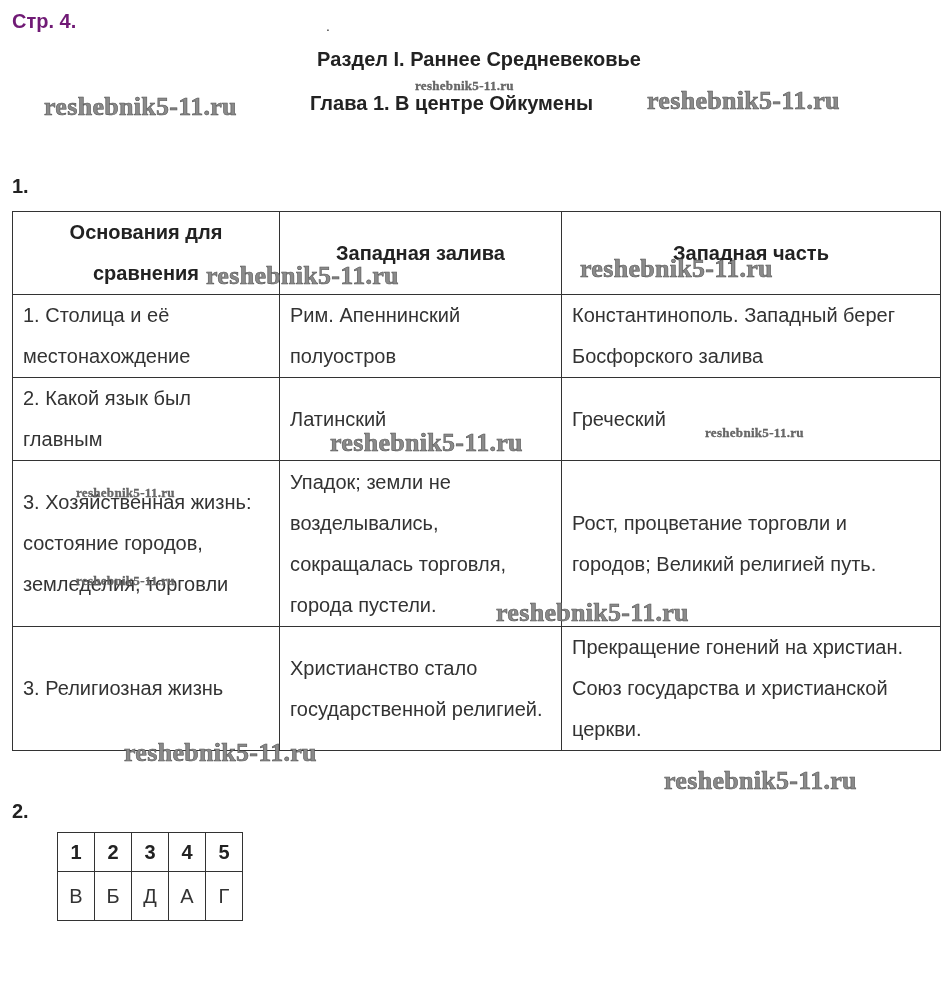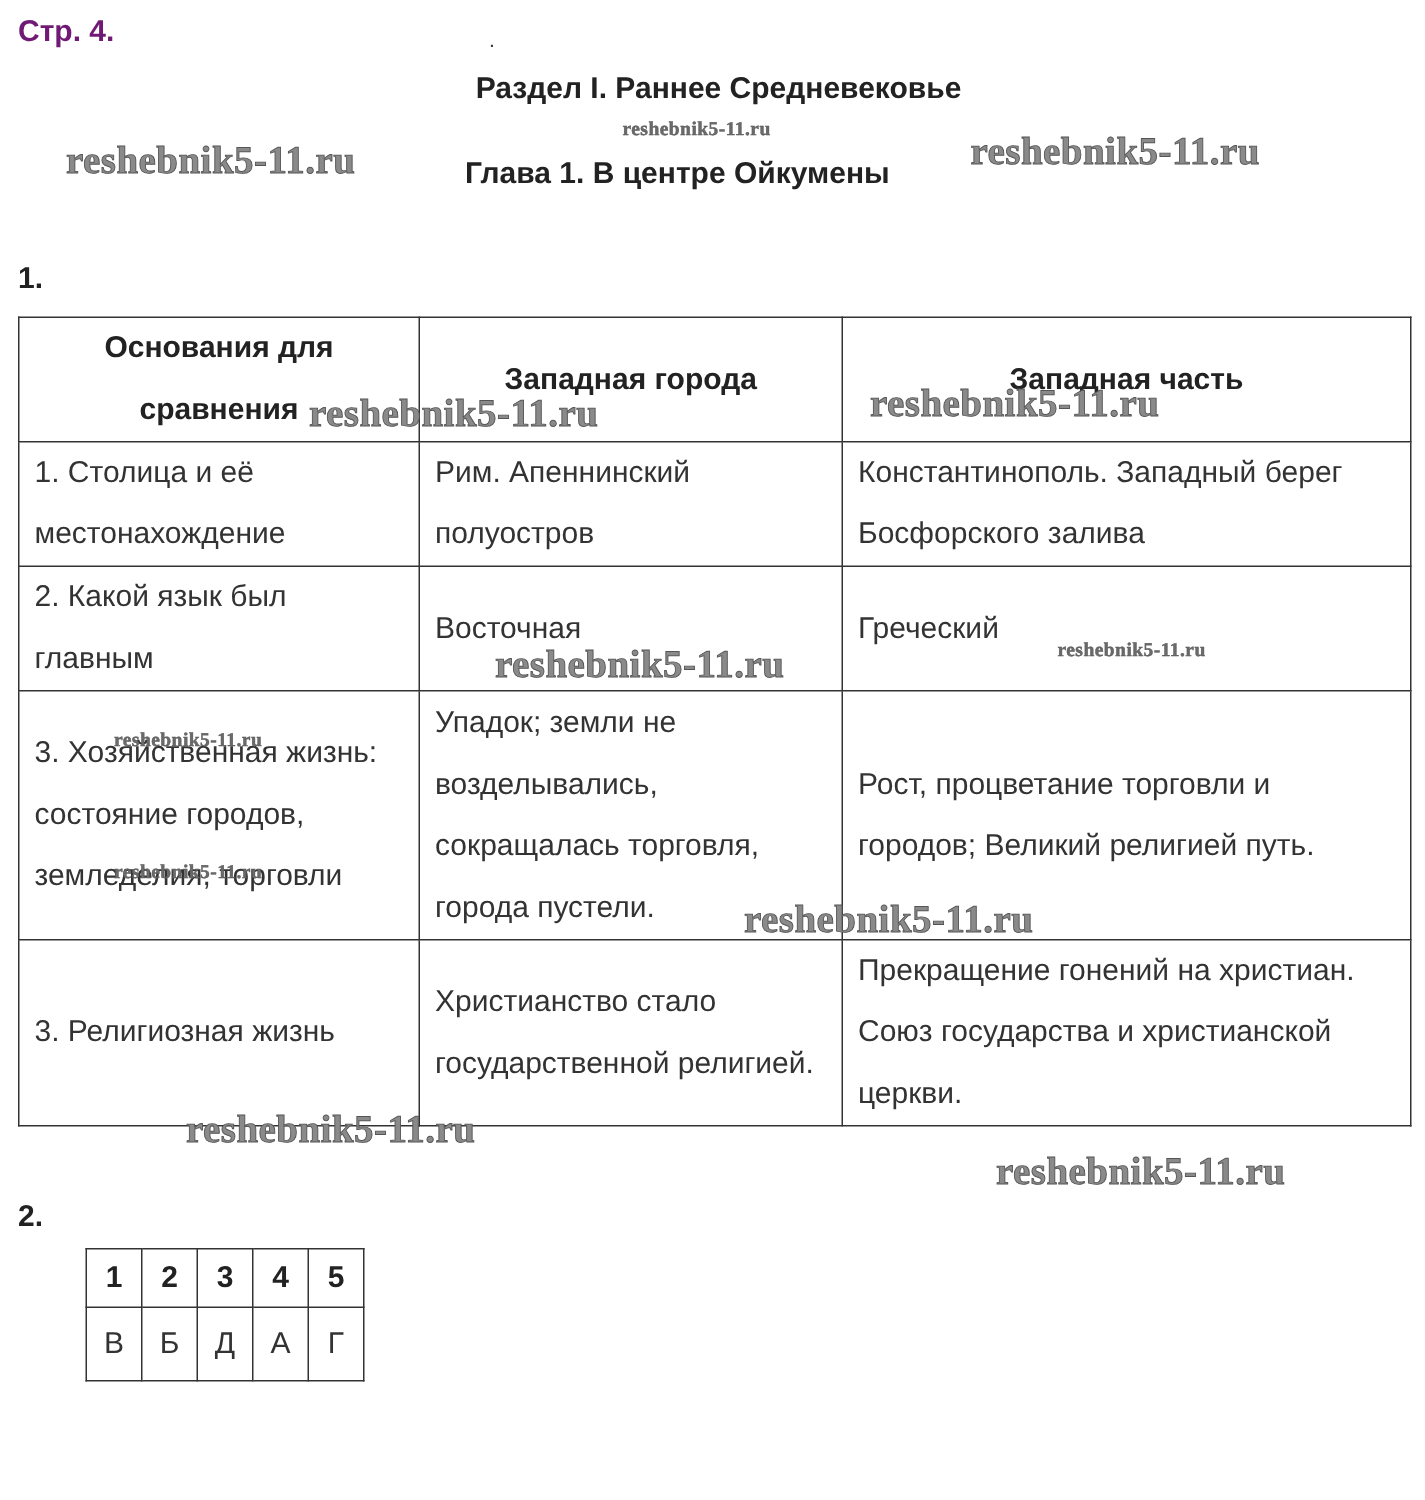--- a/index.html
+++ b/index.html
@@ -4,21 +4,21 @@
   <style>
     html, body { margin: 0; padding: 0; background: #ffffff; }
     body {
       width: 950px; height: 1000px; position: relative; overflow: hidden;
       font-family: "Liberation Sans", sans-serif; color: #222222;
     }
     .abs { position: absolute; }
     .page-label { left: 12px; top: 10px; font-size: 20px; font-weight: bold; color: #701a75; }
     .dot { left: 326px; top: 18px; font-size: 14px; color: #333; }
     .section-title { left: 0; width: 950px; top: 48px; text-align: center; font-size: 20px; font-weight: bold; color: #222; padding-left: 4px; }
-    .chapter-title { left: 310px; top: 105px; font-size: 20px; font-weight: bold; color: #222; }
+    .chapter-title { left: 310px; top: 92px; font-size: 20px; font-weight: bold; color: #222; }
     .q-num { font-size: 20px; font-weight: bold; color: #222; }
     .q1 { left: 12px; top: 175px; }
     .q2 { left: 12px; top: 800px; }
 
     .wm {
       position: absolute; font-family: "Liberation Serif", serif; font-weight: bold;
       color: #8a8a8a; -webkit-text-stroke: 0.6px #555555; letter-spacing: 0.3px; white-space: nowrap;
       pointer-events: none; z-index: 5;
     }
     .wm-lg { font-size: 26px; }
@@ -55,31 +55,31 @@
 <div class="abs dot">.</div>
 <div class="abs section-title">Раздел I. Раннее Средневековье</div>
 <div class="abs chapter-title">Глава 1. В центре Ойкумены</div>
 
 <div class="abs q-num q1">1.</div>
 
 <table class="main">
   <tbody>
       <tr class="row-h">
     <th class="c1">Основания для сравнения</th>
-    <th class="c2">Западная города</th>
+    <th class="c2">Западная залива</th>
     <th class="c3">Западная часть</th>
   </tr>
   <tr class="row-h">
     <td>1. Столица и её местонахождение</td>
     <td>Рим. Апеннинский полуостров</td>
     <td>Константинополь. Западный берег Босфорского залива</td>
   </tr>
   <tr class="row-h">
     <td>2. Какой язык был главным</td>
-    <td>Восточная</td>
+    <td>Латинский</td>
     <td>Греческий</td>
   </tr>
   <tr class="row-3">
     <td>3. Хозяйственная жизнь: состояние городов, земледелия, торговли</td>
     <td>Упадок; земли не возделывались, сокращалась торговля, города пустели.</td>
     <td>Рост, процветание торговли и городов; Великий религией путь.</td>
   </tr>
   <tr class="row-4">
     <td>3. Религиозная жизнь</td>
     <td>Христианство стало государственной религией.</td>

